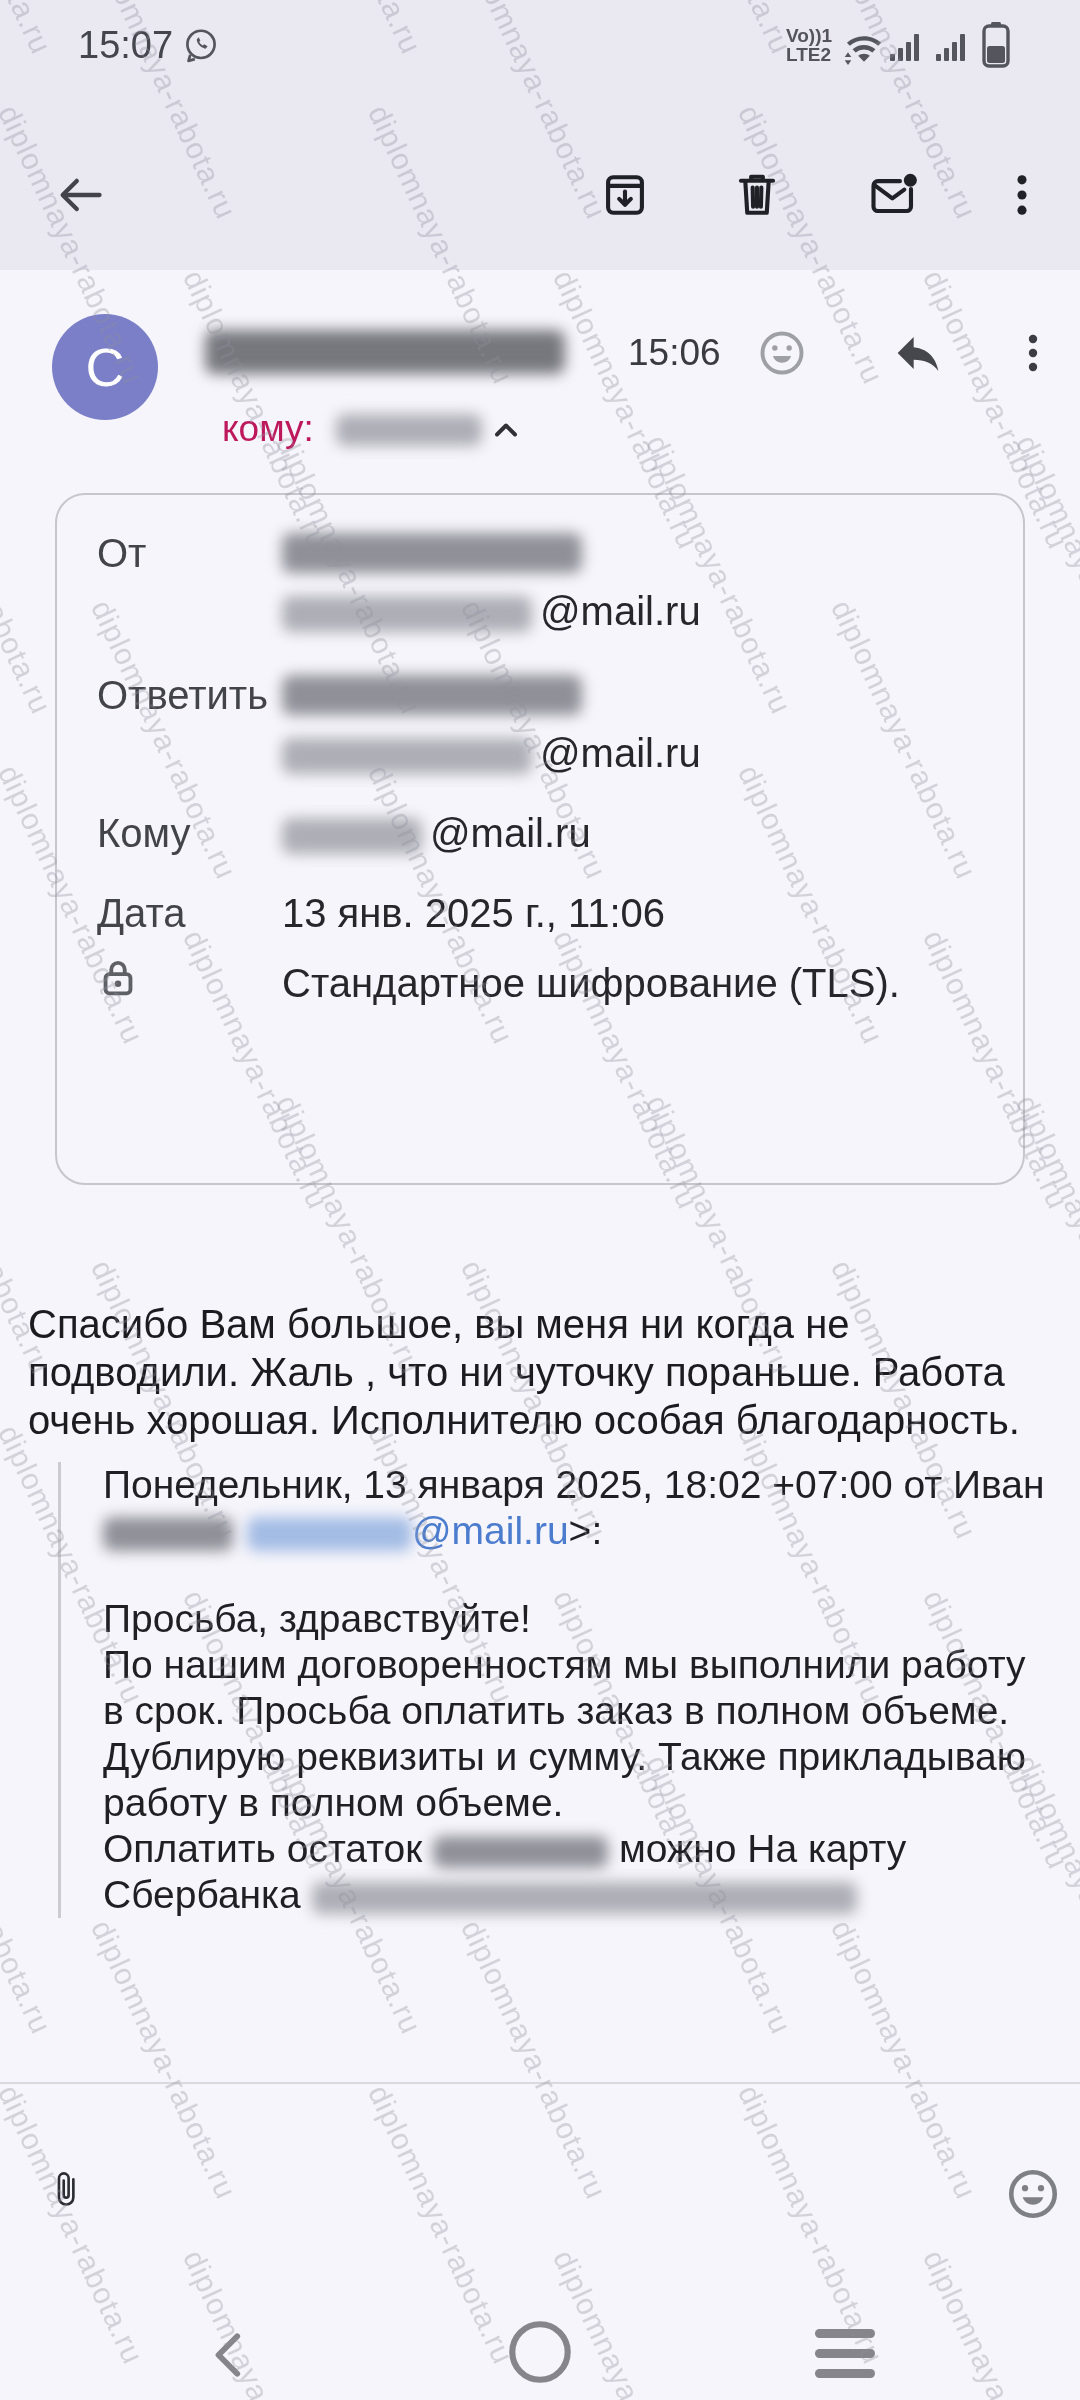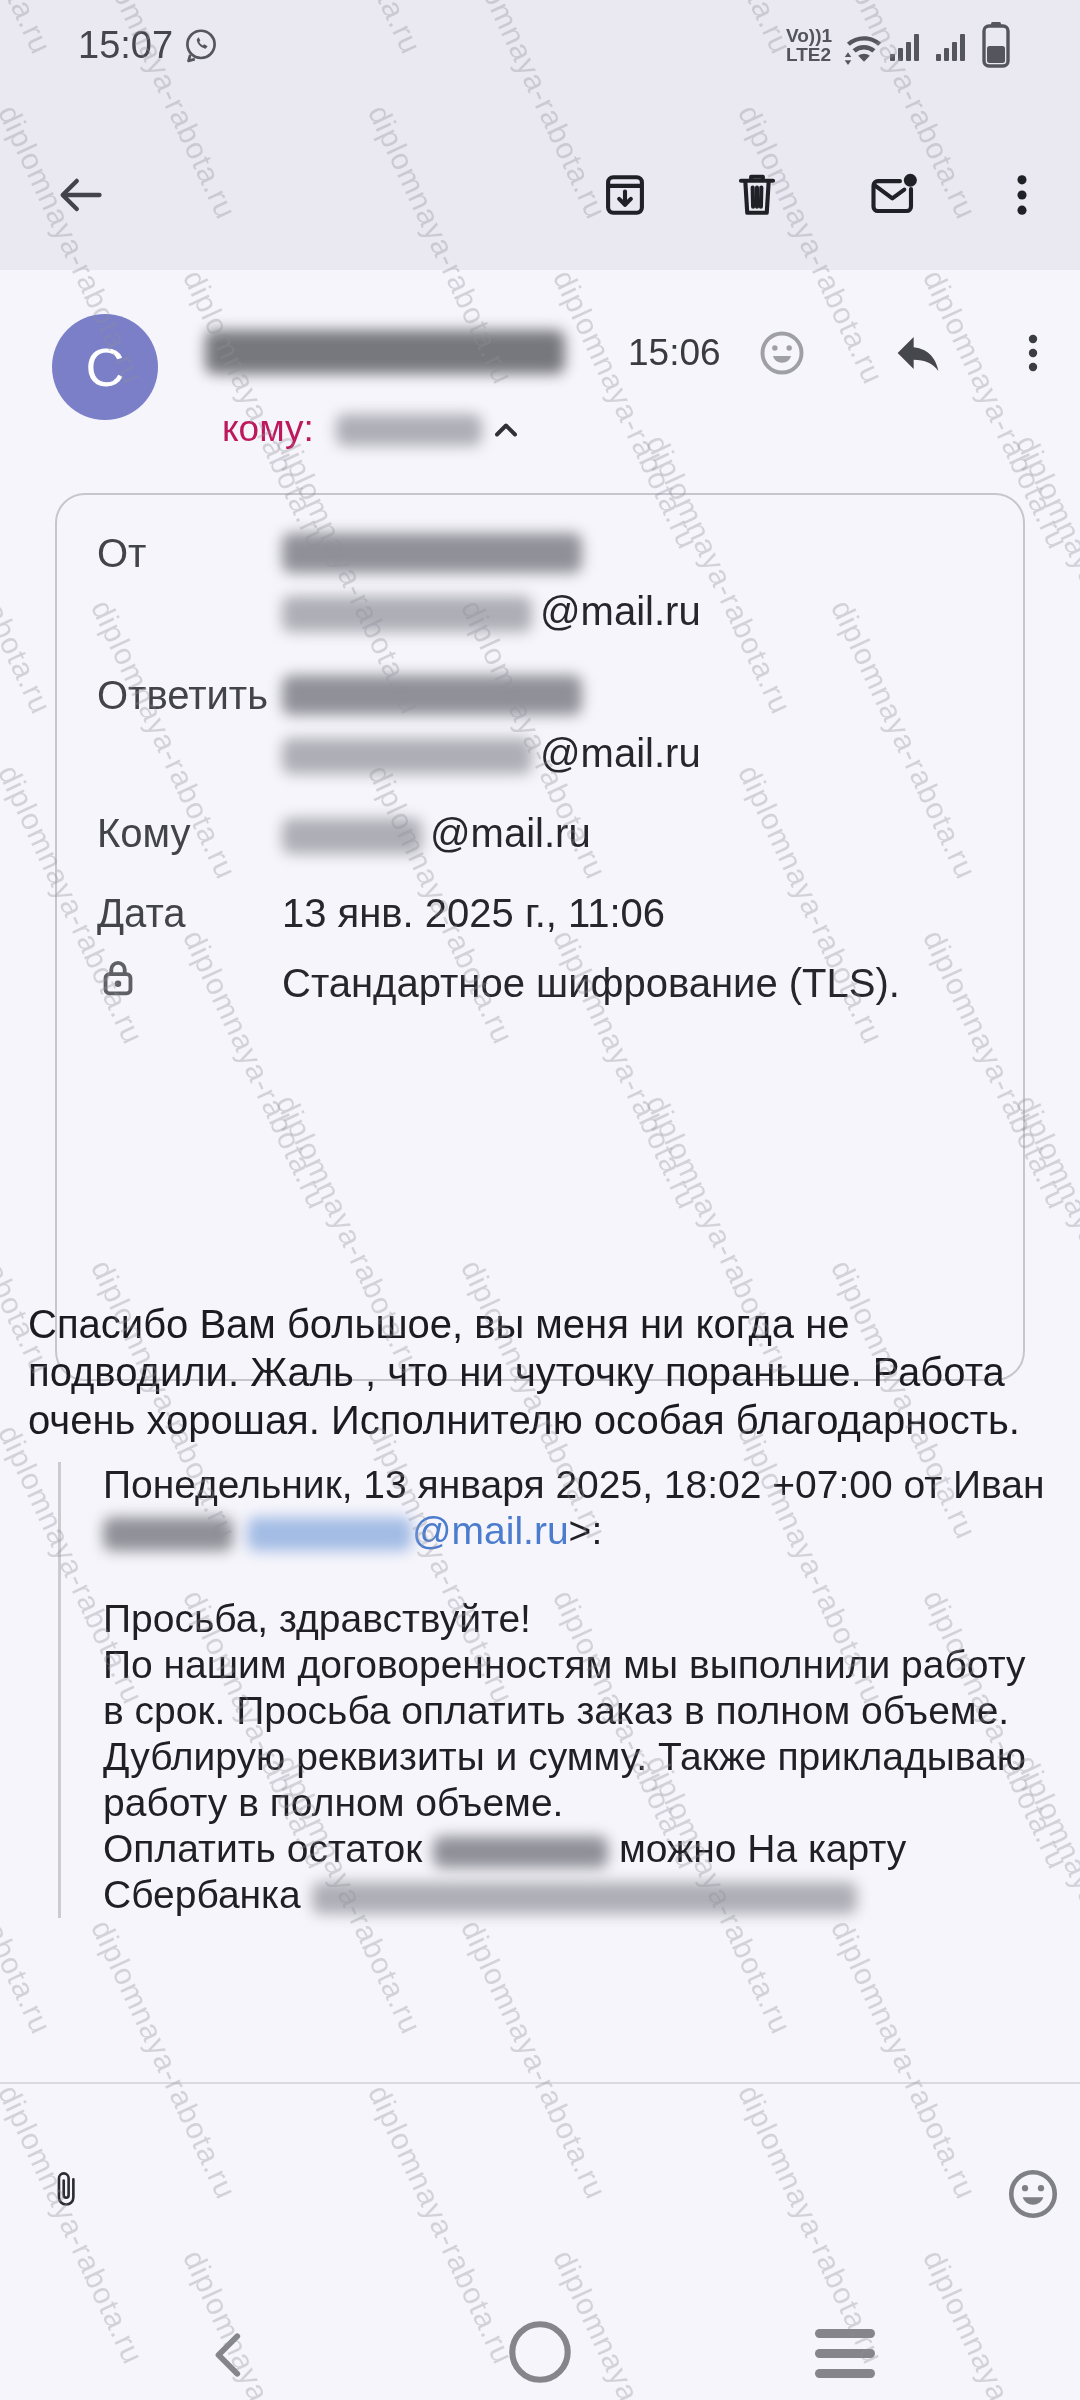--- a/index.html
+++ b/index.html
@@ -28,21 +28,21 @@
   .r-mid{background:#909098;}
   .r-light{background:#aeaeb6;}
   .r-blue{background:#a3bce4;}
   .sender-smudge{position:absolute;left:205px;top:330px;width:360px;height:44px;}
   .hdr-time{position:absolute;left:628px;top:332px;font-size:37px;color:#3a3a41;}
   .hdr-btn{position:absolute;top:327px;width:52px;height:52px;}
   .kome{position:absolute;left:222px;top:408px;font-size:37px;color:#be185d;}
   .kome-chip{position:absolute;left:336px;top:414px;width:146px;height:32px;}
   .kome-caret{position:absolute;left:488px;top:412px;width:36px;height:36px;}
   
-  .card{position:absolute;left:55px;top:493px;width:970px;height:888px;
+  .card{position:absolute;left:55px;top:493px;width:970px;height:692px;
     border:2px solid #c6c6cc;border-radius:30px;box-sizing:border-box;font-size:40px;}
   .card-label{position:absolute;left:40px;color:#43434a;}
   .card-val{position:absolute;left:225px;color:#26262b;white-space:nowrap;}
   .seclink{color:#546fa3;}
   .lock-ic{position:absolute;left:38px;top:460px;width:46px;height:46px;}
   
   .para1{position:absolute;left:28px;top:1300px;width:1024px;font-size:40px;line-height:48px;color:#1b1b20;}
   .quote{position:absolute;left:58px;top:1462px;width:952px;border-left:3px solid #cbcbd0;
     padding-left:42px;box-sizing:content-box;font-size:39px;line-height:46px;color:#1f1f24;}
   .quote .qhead{margin:0;}

